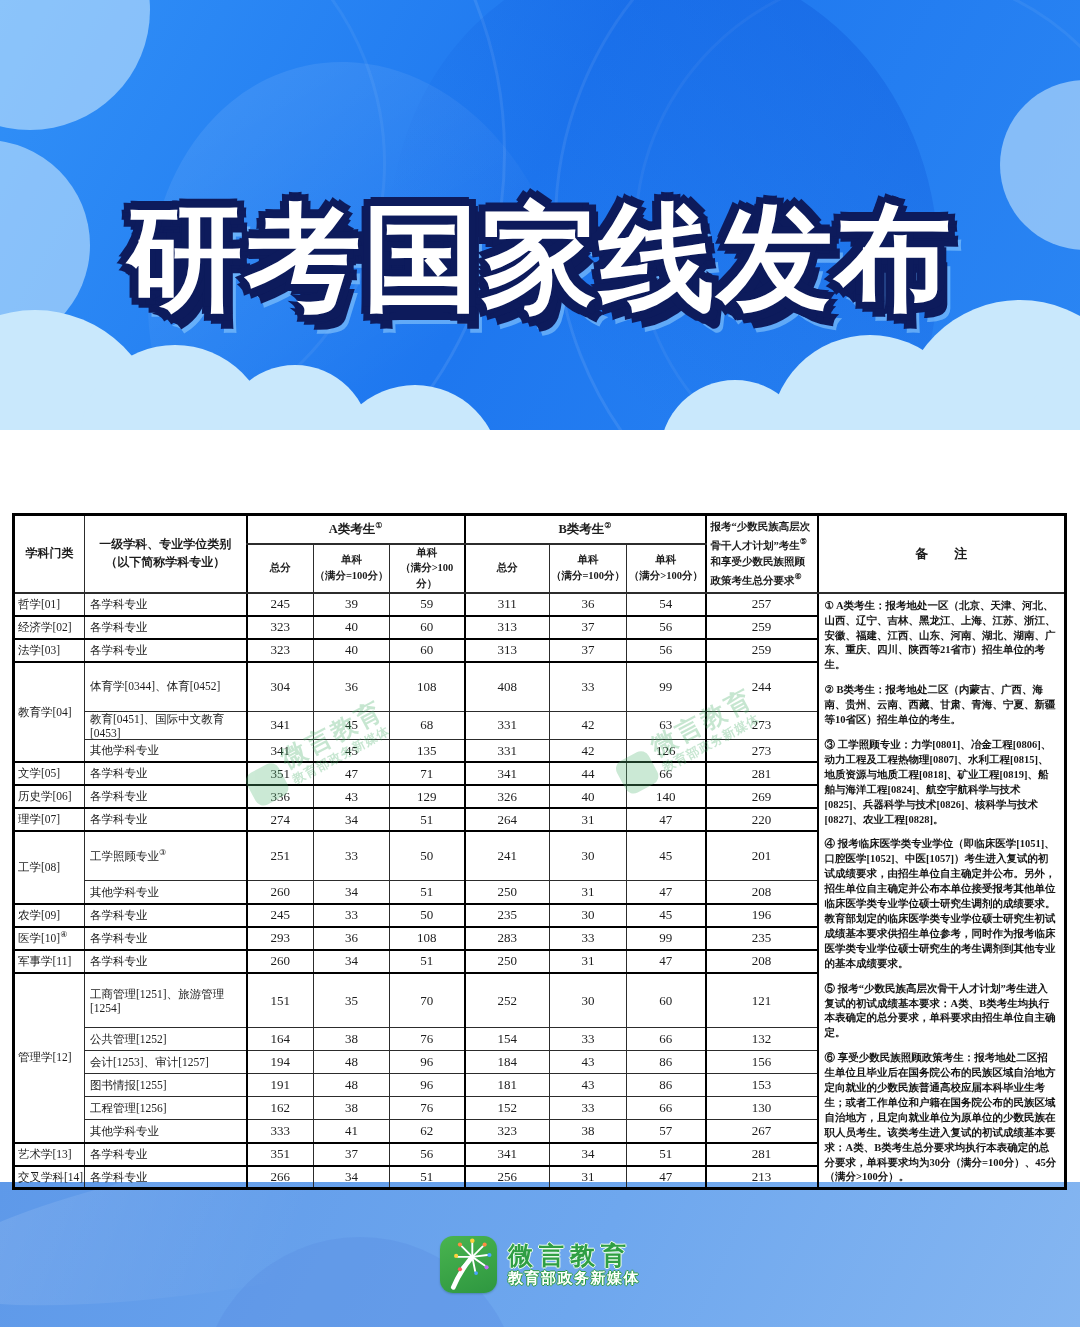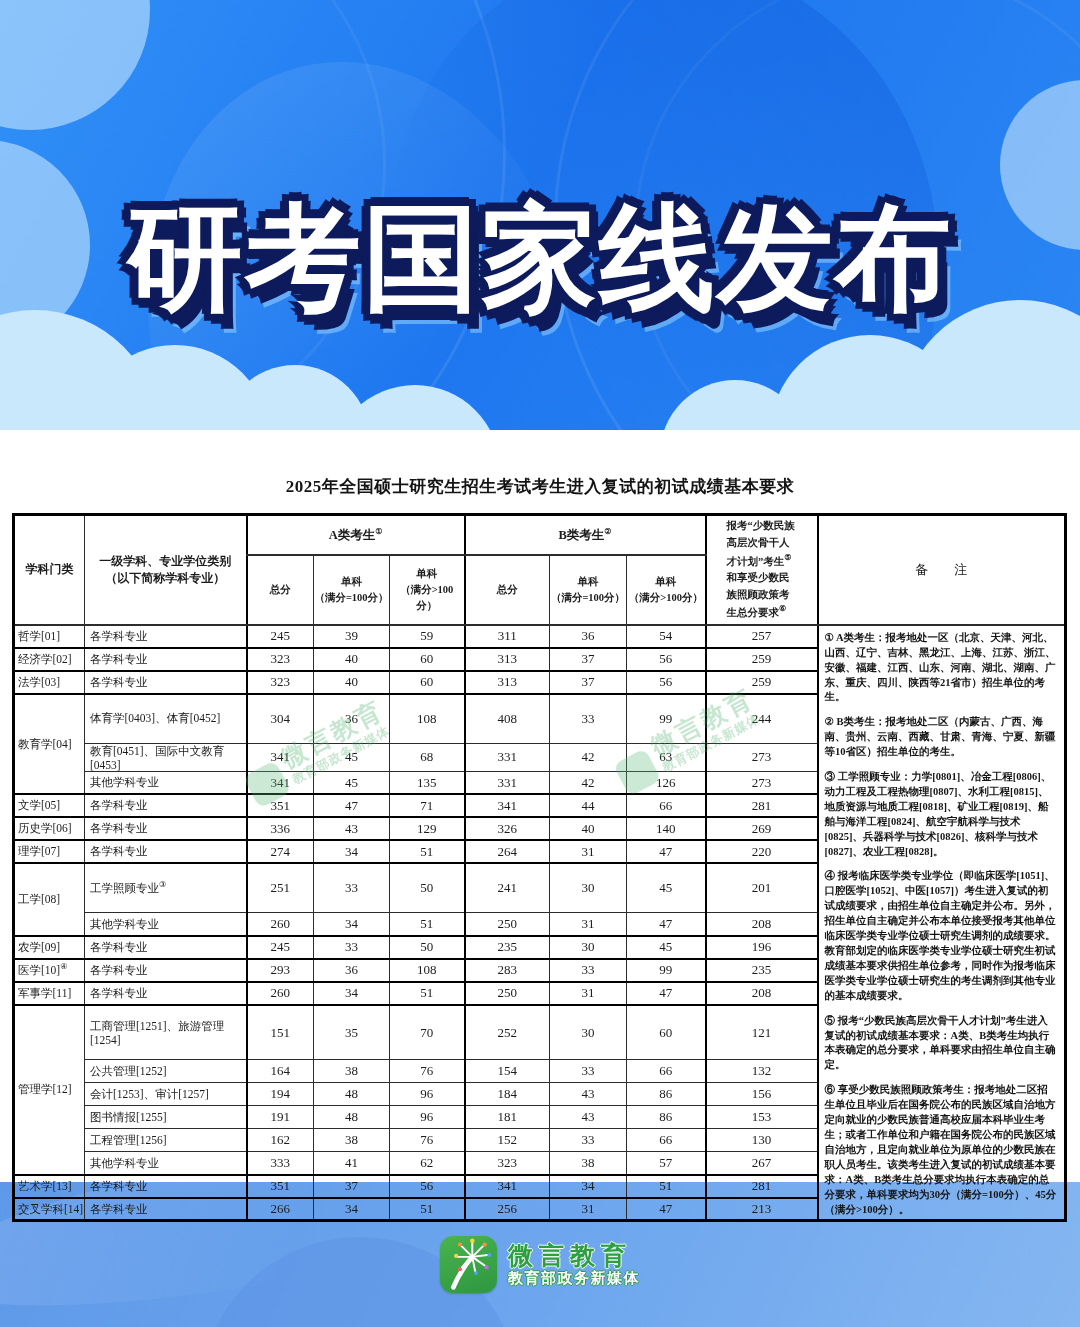--- a/index.html
+++ b/index.html
@@ -38,22 +38,22 @@
   table.score { position:absolute; left:12px; top:83px; width:1052px; z-index:1;
     border-collapse:collapse; table-layout:fixed; border:3px solid #000; }
   .score th, .score td { border:1px solid #2c2c2c; vertical-align:middle; color:#1c1c1c;
     overflow:hidden; padding:0; }
   .score thead tr:first-child { height:29px; }
   .score thead tr:last-child { height:48px; }
   .score tbody tr { height:23px; }
   th.h-cat, th.h-major { font-size:12px; white-space:pre-line; font-weight:bold; line-height:1.45; }
   th.h-group { font-size:12.5px; font-weight:bold;border-radius:10px; }
   th.h-sub { font-size:10.5px; font-weight:bold; white-space:pre-line; line-height:1.5; }
-  th.h-min { font-size:10.5px; font-weight:bold; text-align:left; padding:2px 20px; line-height:1.6; }
-  th.h-remark { font-size:13px; font-weight:normal; }
+  th.h-min { font-size:10.5px; font-weight:bold; text-align:left; padding:2px 4px; line-height:1.6; }
+  th.h-remark { font-size:13px; font-weight:bold; }
   td.cat { font-size:11.5px; text-align:left; padding-left:3px;margin-top:22px; }
   td.major { font-size:11.5px; text-align:left; padding-left:5px; }
   td.num { font-size:13px; text-align:center; font-family:"Liberation Serif","DejaVu Serif",serif; }
   td.remark { vertical-align:top; text-align:left; padding:5px 6px 2px 6px; }
   p.note { margin:0 0 10px 0; font-size:10.5px; font-weight:bold; line-height:1.42; color:#151515; }
   p.note:last-child { margin-bottom:0; }
   sup { font-size:8px; }
   
   .tl { border-left:2px solid #000 !important; }
   tr.group-start td { border-top:2px solid #000; }
@@ -105,21 +105,20 @@
   <div class="cloud" style="width:150px;height:150px;left:220px;top:365px;"></div>
   <div class="cloud" style="width:170px;height:170px;left:330px;top:385px;"></div>
   <div class="cloud" style="width:150px;height:150px;left:660px;top:380px;"></div>
   <div class="cloud" style="width:200px;height:200px;left:770px;top:335px;"></div>
   <div class="cloud" style="width:240px;height:240px;left:900px;top:300px;"></div>
   <div class="cloud" style="width:200px;height:200px;left:1020px;top:350px;"></div>
   <div class="banner-text t2">研考国家线发布</div>
 </div>
 
 <div class="panel">
-  <div class="caption">2025年全国硕士研究生招生考试考生进入复试的初试成绩基本要求</div>
 
   <table class="score">
     <colgroup>
       <col style="width:71px">
         <col style="width:162px">
         <col style="width:67px">
         <col style="width:76px">
       <col style="width:75px">
         <col style="width:85px">
         <col style="width:77px">
@@ -187,21 +186,21 @@
           <td class="num tl">323</td>
           <td class="num ">40</td>
           <td class="num ">60</td>
           <td class="num tl">313</td>
           <td class="num ">37</td>
           <td class="num ">56</td>
           <td class="num tl">259</td>
         </tr>
         <tr class="group-start">
           <td class="cat" rowspan="3">教育学[04]</td>
-          <td class="major">体育学[0403]、体育[0452]</td>
+          <td class="major">体育学[0344]、体育[0452]</td>
           <td class="num tl">304</td>
           <td class="num ">36</td>
           <td class="num ">108</td>
           <td class="num tl">408</td>
           <td class="num ">33</td>
           <td class="num ">99</td>
           <td class="num tl">244</td>
         </tr>
         <tr>
           <td class="major">教育[0451]、国际中文教育[0453]</td>

